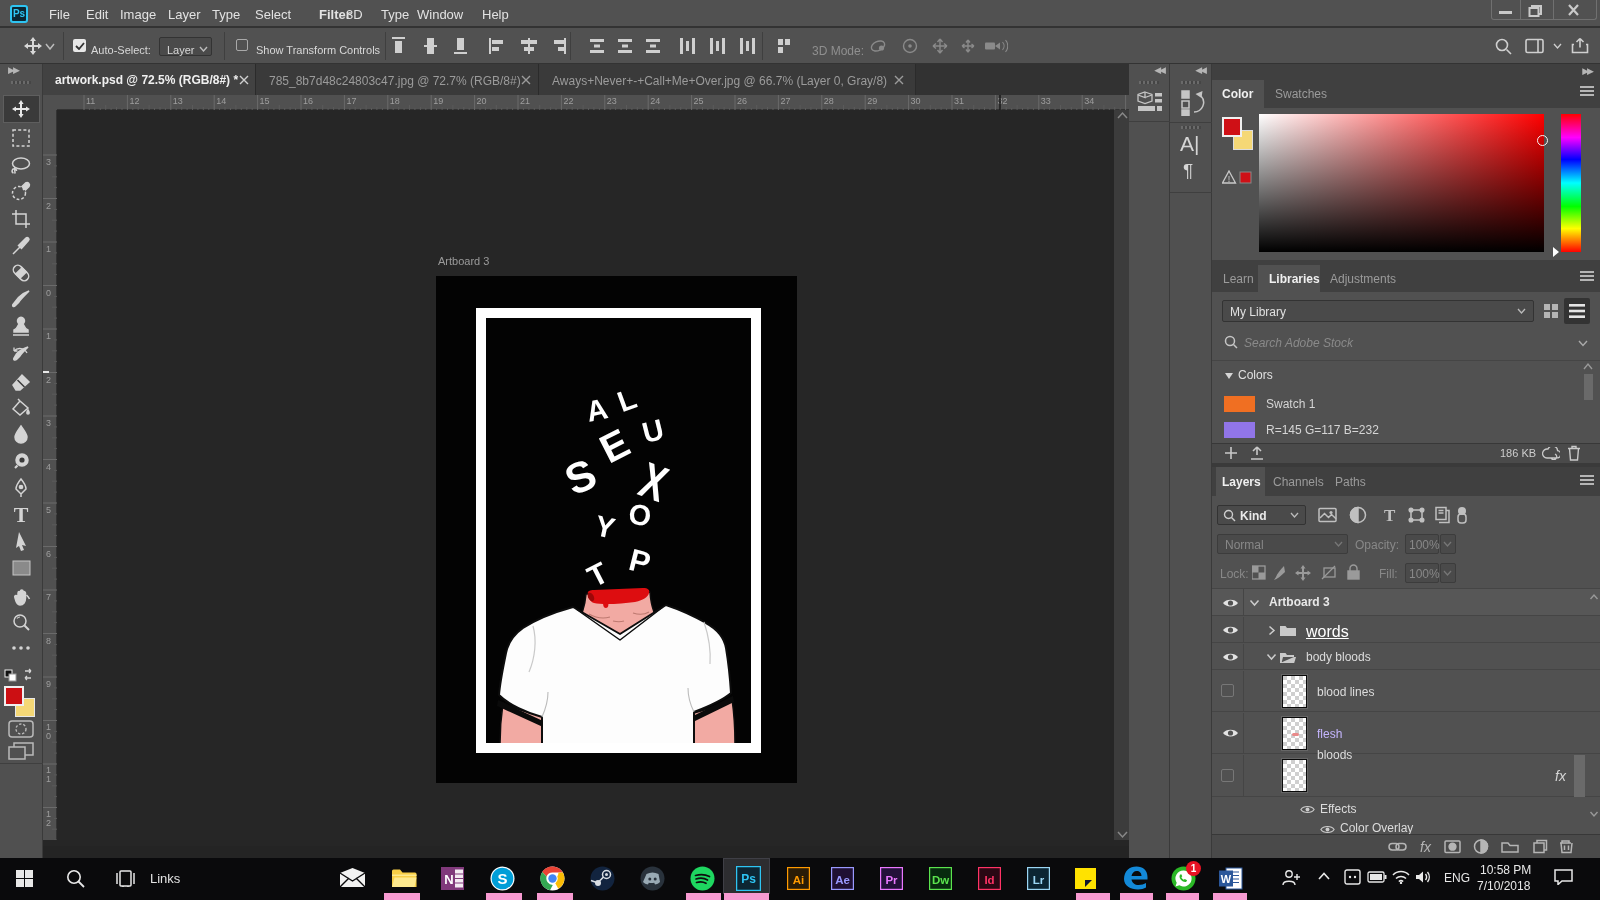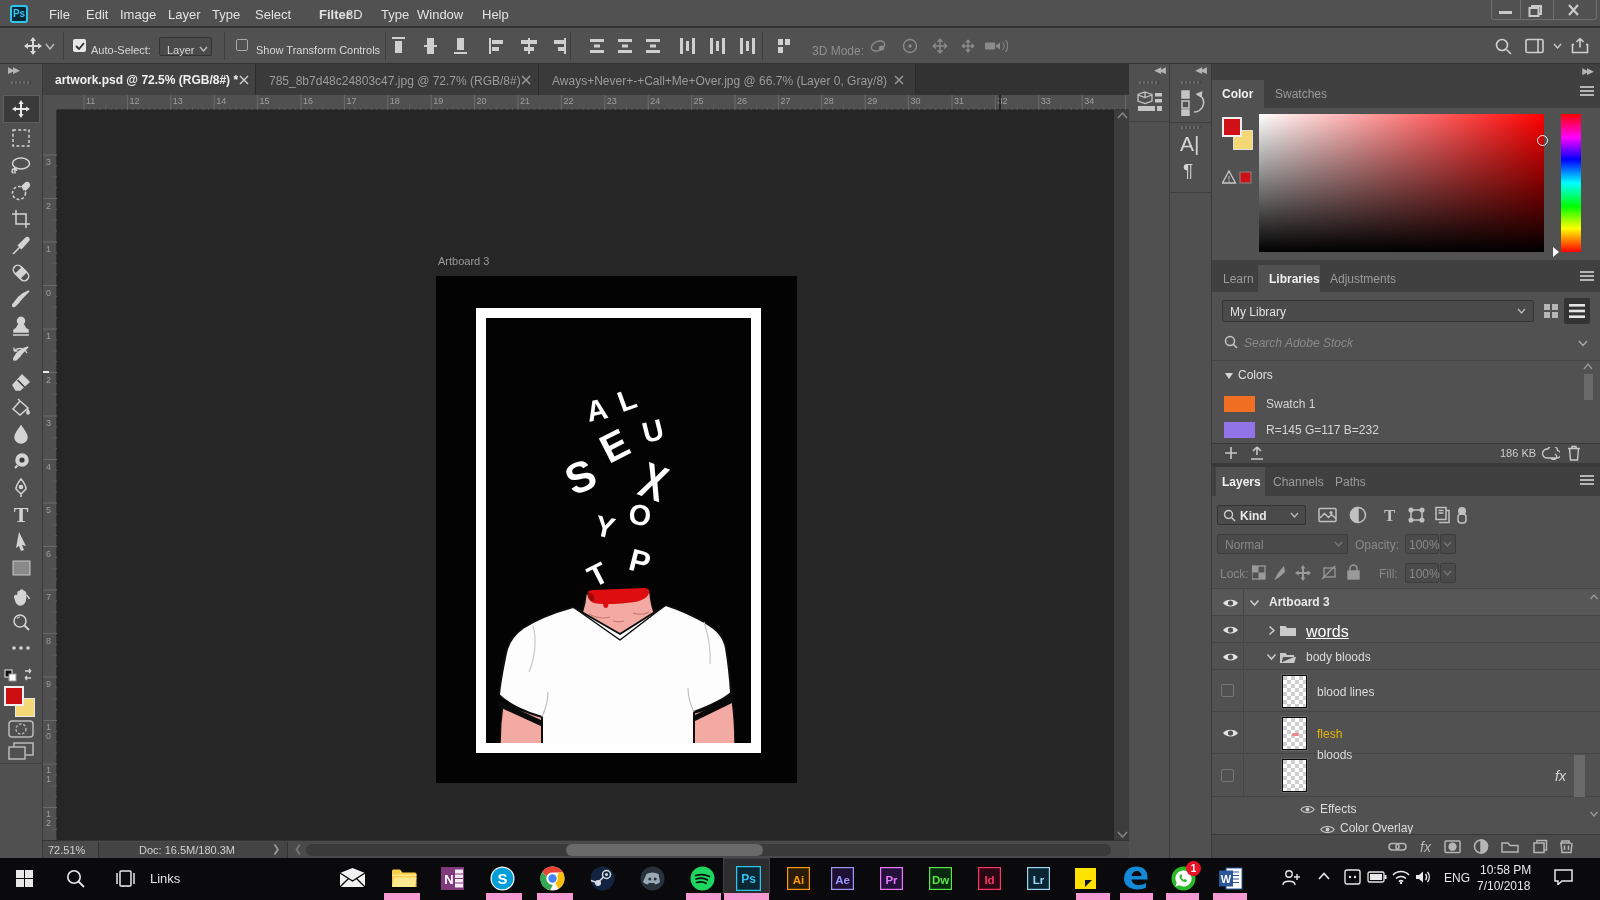--- a/index.html
+++ b/index.html
@@ -615,29 +615,20 @@
       <rect x="45" y="37" width="275" height="435" fill="none" stroke="#ffffff" stroke-width="10"></rect>
     </svg>
   </div>
   <svg class="abs" style="left:1071px;top:15px;" width="17" height="730" viewBox="0 0 17 730">
         <rect width="17" height="730" fill="#3c3c3c"></rect>
         <path d="M4 8 L8.5 3 L13 8" stroke="#888" fill="none" stroke-width="1.5"></path>
         <path d="M4 722 L8.5 727 L13 722" stroke="#888" fill="none" stroke-width="1.5"></path>
       </svg>
 </div>
 
-<div class="abs" style="left:43px;top:840px;width:1088px;height:18px;background:#4a4a4a;border-top:1px solid #333;">
-  <div class="abs txt" style="left:5px;top:3px;font-size:11px;color:#d0d0d0;">72.51%</div>
-  <div class="abs" style="left:55px;top:1px;width:190px;height:17px;background:#444444;border-left:1px solid #333;border-right:1px solid #333;"></div>
-  <div class="abs txt" style="left:96px;top:3px;font-size:11px;color:#d0d0d0;">Doc: 16.5M/180.3M</div>
-  <div class="abs txt" style="left:229px;top:2px;font-size:10px;color:#999;">❯</div>
-  <div class="abs txt" style="left:251px;top:2px;font-size:10px;color:#777;">❮</div>
-  <div class="abs" style="left:263px;top:3px;width:805px;height:12px;background:#3a3a3a;border-radius:6px;"></div>
-  <div class="abs" style="left:523px;top:3px;width:197px;height:12px;background:#6a6a6a;border-radius:6px;"></div>
-</div>
 
 <div class="abs" style="left:1129px;top:64px;width:41px;height:794px;background:#505050;border-right:1px solid #3a3a3a;">
   <div class="abs txt" style="right:5px;top:1px;font-size:9px;color:#b5b5b5;letter-spacing:-2px;">◀◀</div>
   <div class="abs" style="left:10px;top:17px;width:20px;height:3px;background:repeating-linear-gradient(90deg,#6a6a6a 0 2px,#454545 2px 4px);"></div>
   <svg class="abs" style="left:8px;top:27px;" width="26" height="24" viewBox="0 0 26 24">
         <g fill="#c5c5c5">
           <path d="M8 1 L15 3.5 L15 10 L8 12.5 L1 10 L1 3.5 Z" stroke="#c5c5c5" fill="none" stroke-width="1.3"></path>
           <path d="M8 1 L8 6.5 L1 4 M8 6.5 L15 4" stroke="#c5c5c5" fill="none" stroke-width="1.3"></path>
           <rect x="18" y="2" width="7" height="3.5"></rect>
           <rect x="18" y="8" width="7" height="3.5"></rect>
@@ -866,21 +857,21 @@
   <div class="abs txt" style="left:105px;top:621px;font-size:12px;color:#dcdcdc;">blood lines</div>
   <div class="abs" style="left:0;top:649px;width:388px;height:41px;border-bottom:1px solid #454545;"></div>
   <svg class="abs" style="left:10px;top:663px;" width="17" height="12" viewBox="0 0 17 12">
         <path d="M1 6 C4 1.5 13 1.5 16 6 C13 10.5 4 10.5 1 6 Z" fill="#e3e3e3"></path>
         <circle cx="8.5" cy="6" r="2.6" fill="#515151"></circle>
       </svg>
   <div class="abs" style="left:31px;top:649px;width:1px;height:41px;background:#454545;"></div>
   <div class="abs" style="left:70px;top:653px;width:25px;height:33px;background:conic-gradient(#fff 0 25%, #cfcfcf 0 50%, #fff 0 75%, #cfcfcf 0) 0 0/8px 8px, #fff;border:1px solid #0a0a0a;outline:1px solid #666;">
         <div class="abs" style="left:9px;top:15px;width:7px;height:3px;background:#e98a8a;border-radius:2px;"></div>
       </div>
-  <div class="abs txt" style="left:105px;top:663px;font-size:12px;color:#eab308;">flesh</div>
+  <div class="abs txt" style="left:105px;top:663px;font-size:12px;color:#c4b5fd;">flesh</div>
   <div class="abs" style="left:0;top:691px;width:388px;height:42px;border-bottom:1px solid #454545;"></div>
   <div class="abs" style="left:9px;top:705px;width:13px;height:13px;border:1px solid #777;border-radius:2px;"></div>
   <div class="abs" style="left:31px;top:691px;width:1px;height:42px;background:#454545;"></div>
   <div class="abs" style="left:70px;top:695px;width:25px;height:33px;background:conic-gradient(#fff 0 25%, #cfcfcf 0 50%, #fff 0 75%, #cfcfcf 0) 0 0/8px 8px, #fff;border:1px solid #0a0a0a;outline:1px solid #666;"></div>
   <div class="abs txt" style="left:105px;top:684px;font-size:12px;color:#dcdcdc;">bloods</div>
   <div class="abs txt" style="left:343px;top:704px;font-size:14px;font-style:italic;color:#d5d5d5;">fx</div>
   <svg class="abs" style="left:363px;top:709px;" width="11" height="8" viewBox="0 0 11 8">
         <path d="M1.5 6 L5.5 1.5 L9.5 6" stroke="#e8e8e8" stroke-width="1.5" fill="none"></path>
       </svg>
   <div class="abs" style="left:362px;top:691px;width:11px;height:42px;background:#6a6a6a;"></div>

